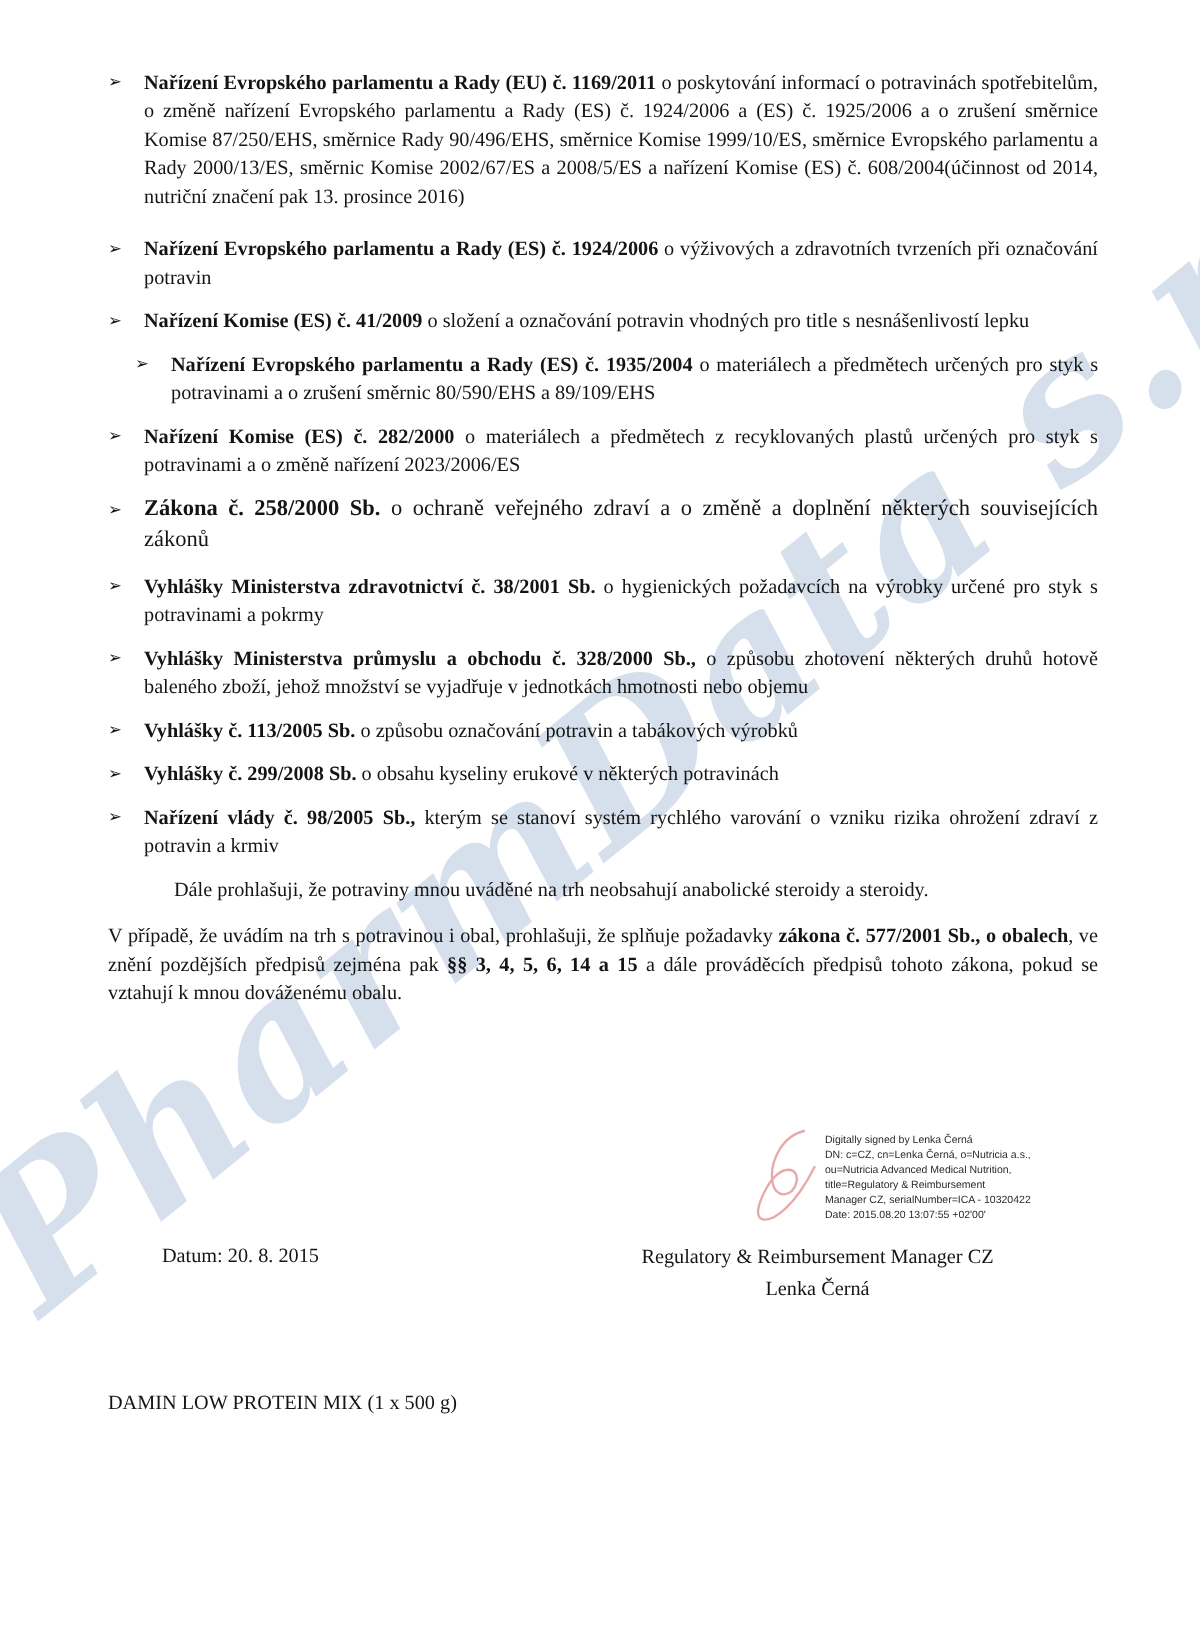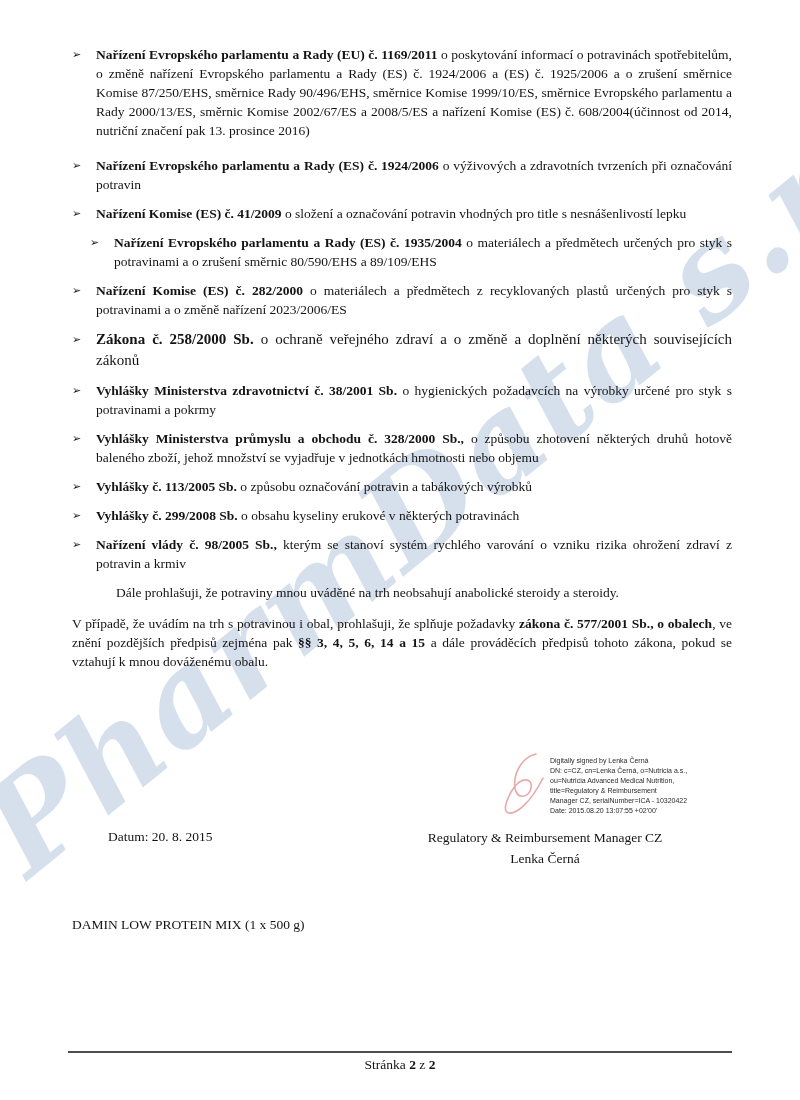--- a/index.html
+++ b/index.html
@@ -90,21 +90,21 @@
     z-index:1;
   }
   .products {
     position:absolute;
     left:72px; top:901px;
     width:660px;
     font-size:13.5px;
     line-height:19px;
     z-index:1;
   }
-  .products .item { margin-top:14px; }
+  .products .item { margin-top:24px; }
   .footer {
     position:absolute;
     left:68px; top:1051px;
     width:664px;
     border-top:2px solid #4d4d4d;
     text-align:center;
     padding-top:4px;
     font-size:13.5px;
     z-index:1;
   }
@@ -188,17 +188,14 @@
 
   <div class="name-block">
     <div>Regulatory &amp;  Reimbursement Manager CZ</div>
     <div>Lenka Černá</div>
   </div>
 
   <div class="products">
     <div class="item">DAMIN LOW PROTEIN MIX (1 x 500 g)</div>
   </div>
 
-  <div class="footer">
-    <span>Stránka </span><span class="b">2</span><span> z </span><span class="b">2</span>
-  </div>
 
 </div>
 
 </body></html>

